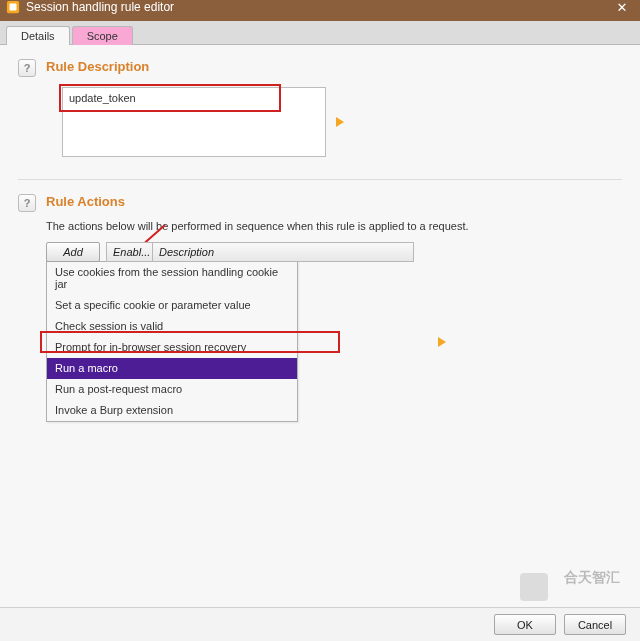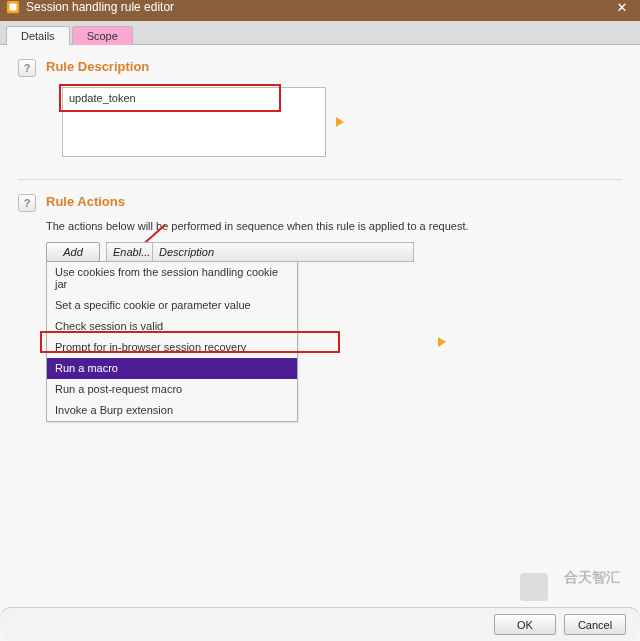--- a/index.html
+++ b/index.html
@@ -38,21 +38,21 @@
   .hdr-enabled { width: 46px; border-right: none; }
   .hdr-desc { flex: 1; }
 
   .menu { width: 252px; border: 1px solid #b0b0b0; background: #f7f7f7; margin-top: -1px; margin-left: 0; box-shadow: 1px 1px 2px rgba(0,0,0,0.08); }
   .menu-item { padding: 4px 8px 5px 8px; font-size: 11px; color: #333; cursor: pointer; }
   .menu-item.selected { background: #4c1d95; color: #fff; }
 
   .fake-row-behind { position: absolute; left: 60px; top: 20px; width: 308px; height: 172px; border: 1px solid #c6c6c6; border-top: none; background: #fff; z-index: -1; }
   .tri2 { position: absolute; left: 382px; top: 95px; }
 
-  .bottom-bar { position: absolute; left: 0; right: 0; bottom: 0; height: 34px; border-top: 1px solid #cfcfcf; background: #f3f3f3; display: flex; align-items: center; justify-content: flex-end; padding-right: 14px; gap: 8px; border-radius: 11px; }
+  .bottom-bar { position: absolute; left: 0; right: 0; bottom: 0; height: 34px; border-top: 1px solid #cfcfcf; background: #f3f3f3; display: flex; align-items: center; justify-content: flex-end; padding-right: 14px; gap: 8px; }
   .bottom-bar .btn { width: 62px; height: 21px; }
 
   .arrow-anno { position: absolute; pointer-events: none; }
   .watermark { position: absolute; right: 20px; bottom: 54px; font-size: 14px; color: rgba(0,0,0,0.25); font-weight: bold; }
   .wm-logo { position: absolute; right: 92px; bottom: 40px; width: 28px; height: 28px; border-radius: 4px; background: rgba(170,170,170,0.35); }
 
   .red-box2 { position: absolute; border: 2px solid #d02020; }
 </style>
 </head>
 <body>

